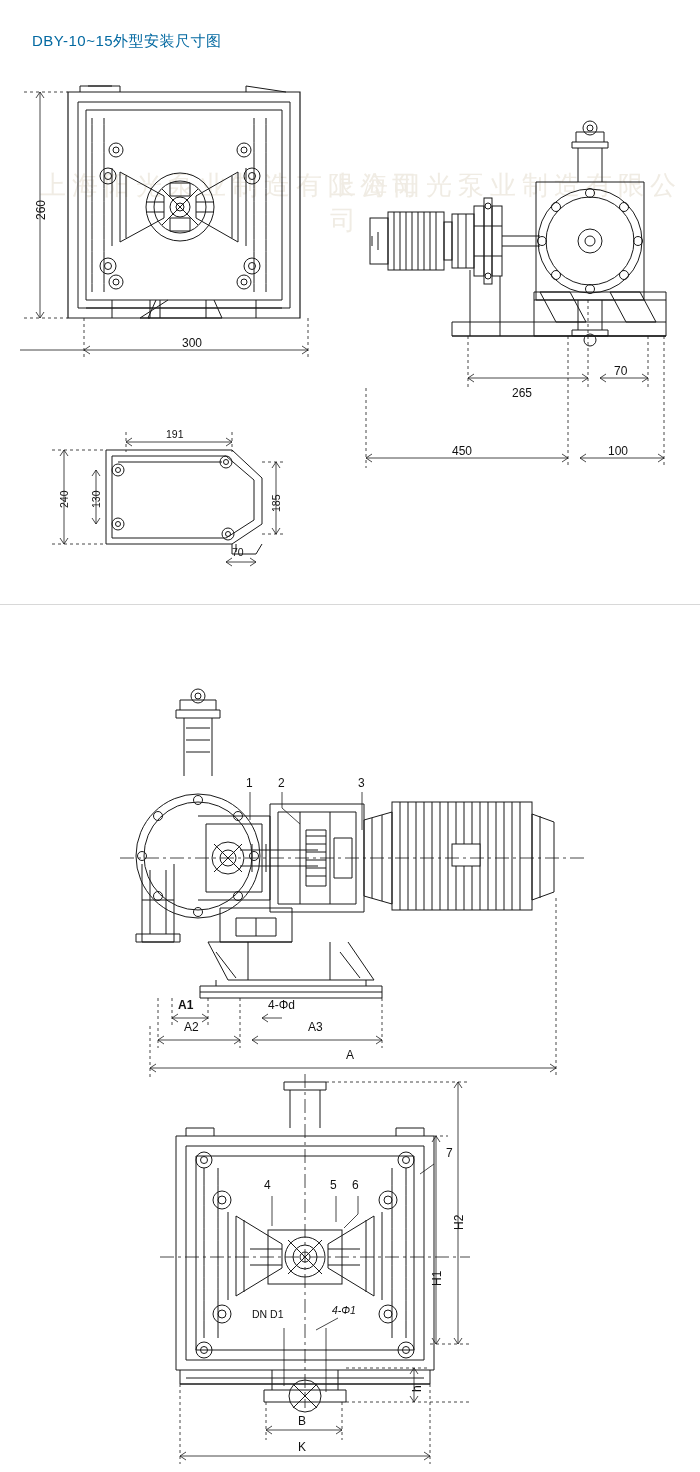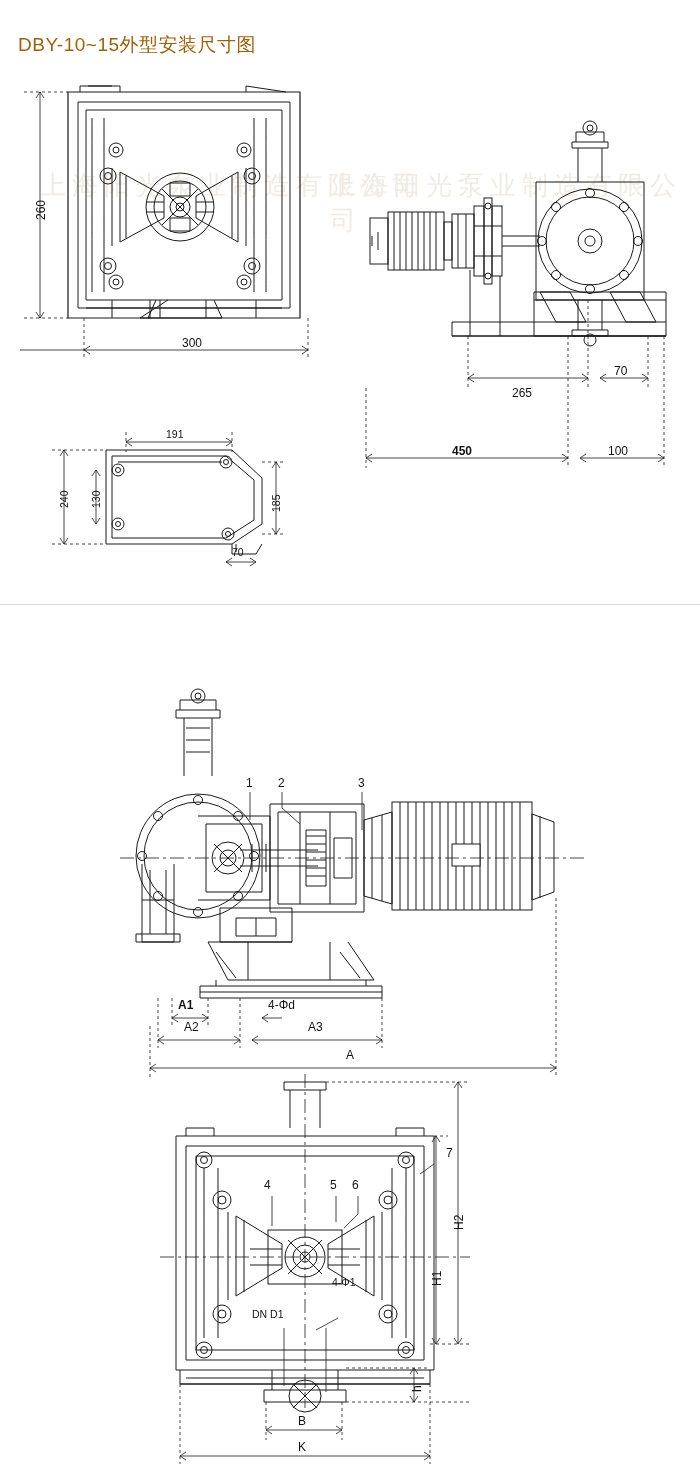--- a/index.html
+++ b/index.html
@@ -10,24 +10,24 @@
   body {
     width: 700px;
     height: 1472px;
     position: relative;
     font-family: "Liberation Sans", sans-serif;
     color: #1a1a1a;
     overflow: hidden;
   }
   .section { position: relative; width: 700px; }
   .section-title {
-    font-size: 19px;
+    font-size: 15px;
     letter-spacing: 0.5px;
-    color: #a16207;
-    padding-left: 18px;
+    color: #0369a1;
+    padding-left: 32px;
     font-family: "Liberation Sans", sans-serif;
   }
   #section-1 { height: 608px; }
   #section-2 { height: 864px; }
   .divider {
     position: absolute;
     left: 0; width: 700px;
     height: 1px;
     background: #d8d8d8;
   }
@@ -293,21 +293,21 @@
     </g>
 
   </svg>
   </div>
 
   <div class="dim-label dim-vert" style="left:34px; top:220px;">260</div>
   <div class="dim-label" style="left:182px; top:336px;">300</div>
 
   <div class="dim-label" style="left:512px; top:364px;margin-top:22px;">265</div>
   <div class="dim-label" style="left:614px; top:364px;">70</div>
-  <div class="dim-label" style="left:452px; top:444px;font-weight:bold;">450</div>
+  <div class="dim-label" style="left:452px; top:444px;">450</div>
   <div class="dim-label" style="left:608px; top:444px;">100</div>
 
   <div class="dim-label dim-small" style="left:166px; top:428px;">191</div>
   <div class="dim-label dim-small dim-vert" style="left:58px; top:508px;">240</div>
   <div class="dim-label dim-small dim-vert" style="left:90px; top:508px;">130</div>
   <div class="dim-label dim-small dim-vert" style="left:270px; top:512px;">185</div>
   <div class="dim-label dim-small" style="left:232px; top:546px;">70</div>
 
   <div class="divider" style="top:604px;"></div>
 </div>
@@ -543,17 +543,17 @@
 
   <div class="callout" style="left:264px; top:570px;">4</div>
   <div class="callout" style="left:330px; top:570px;">5</div>
   <div class="callout" style="left:352px; top:570px;">6</div>
   <div class="callout" style="left:446px; top:538px;">7</div>
 
   <div class="dim-label dim-vert" style="left:452px; top:622px;">H2</div>
   <div class="dim-label dim-vert" style="left:430px; top:678px;">H1</div>
   <div class="dim-label dim-vert" style="left:410px; top:784px;">h</div>
   <div class="dim-label dim-small" style="left:252px; top:700px;">DN D1</div>
-  <div class="dim-label dim-small" style="left:332px; top:668px;">4-Φ1</div>
+  <div class="dim-label dim-small" style="left:332px; top:696px;font-style:italic;">4-Φ1</div>
   <div class="dim-label" style="left:298px; top:806px;">B</div>
   <div class="dim-label" style="left:298px; top:832px;">K</div>
 
 </div>
 
 </body></html>

